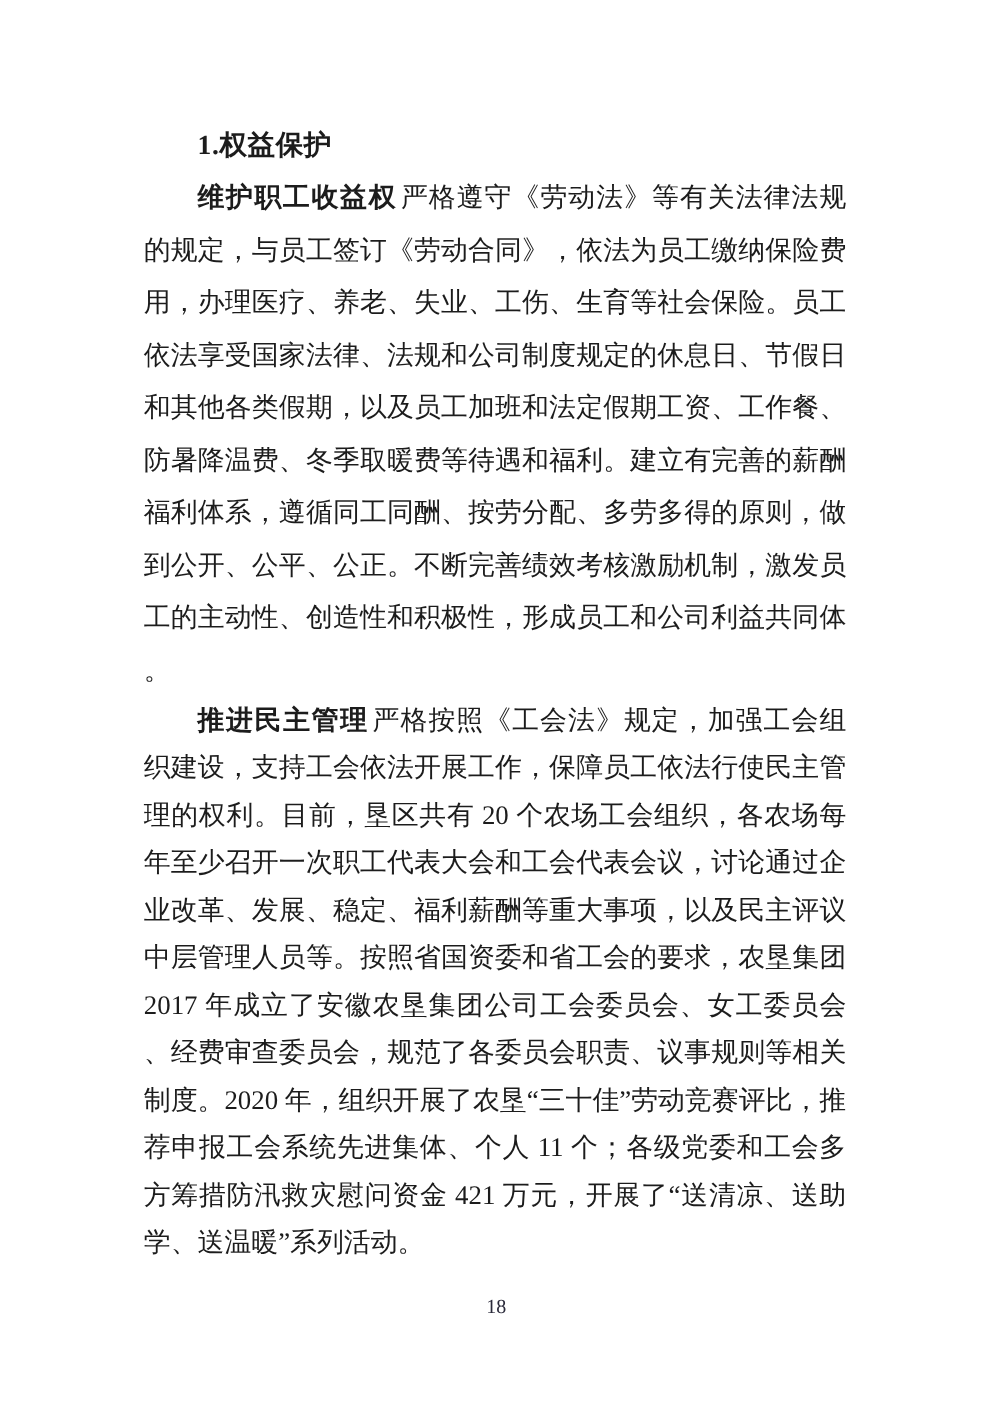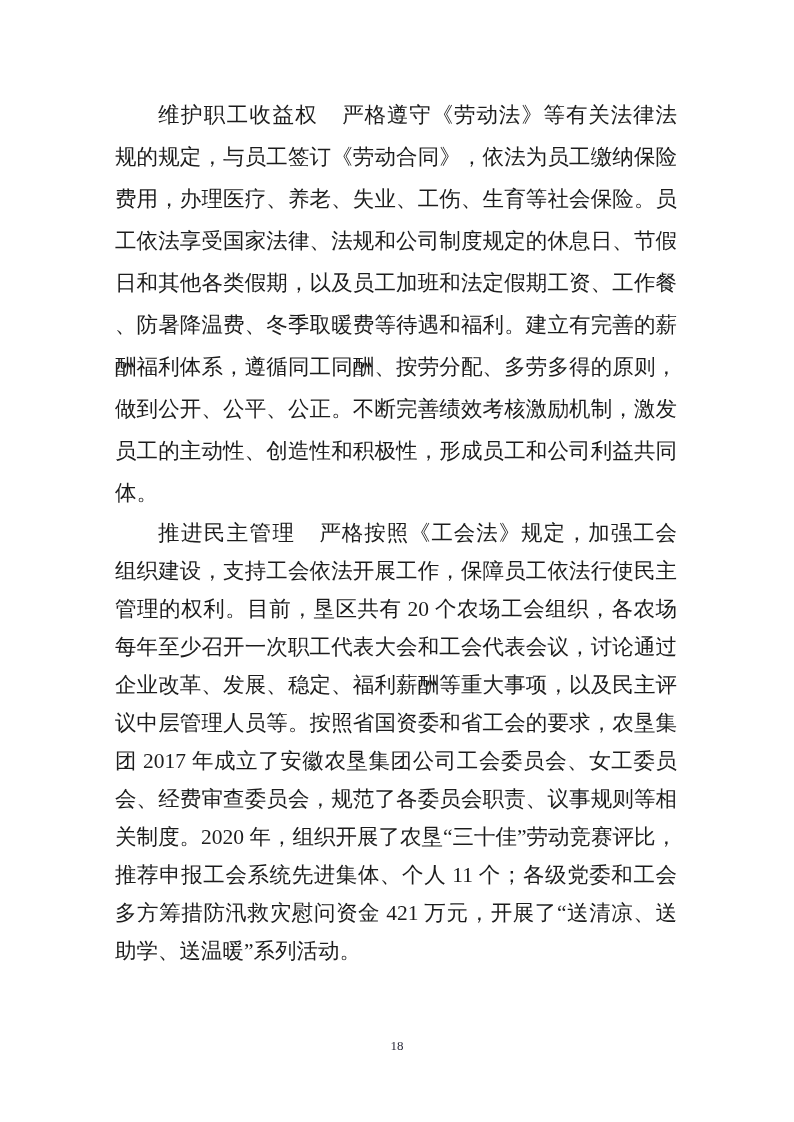--- a/index.html
+++ b/index.html
@@ -42,40 +42,41 @@
     font-size: 21.5px;
     text-indent: 43px;
     text-align: justify;
     text-justify: inter-character;
     word-break: break-all;
     line-break: anywhere;
   }
   .para-1 { line-height: 42px; }
   .para-2 { line-height: 38px; }
   .lead {
-    font-weight: normal;
-    margin-right: 24px;
+    font-weight: bold;
+    margin-right: 3px;
     letter-spacing: 0.5px;
   }
   .page-number {
     position: absolute;
     left: 0;
     top: 1038px;
     width: 794px;
     text-align: center;
-    font-size: 13px;
+    font-size: 16px;
     line-height: 16px;
     color: #2a2a3a;
   }
 </style>
 </head>
 <body>
 
 <div class="page">
   <div class="content">
+    <h2 class="heading">1.权益保护</h2>
 
     <p class="para para-1"><span class="lead">维护职工收益权</span><span>严格遵守《劳动法》等有关法律法规的规定，与员工签订《劳动合同》，依法为员工缴纳保险费用，办理医疗、养老、失业、工伤、生育等社会保险。员工依法享受国家法律、法规和公司制度规定的休息日、节假日和其他各类假期，以及员工加班和法定假期工资、工作餐、防暑降温费、冬季取暖费等待遇和福利。建立有完善的薪酬福利体系，遵循同工同酬、按劳分配、多劳多得的原则，做到公开、公平、公正。不断完善绩效考核激励机制，激发员工的主动性、创造性和积极性，形成员工和公司利益共同体。</span></p>
 
     <p class="para para-2"><span class="lead">推进民主管理</span><span>严格按照《工会法》规定，加强工会组织建设，支持工会依法开展工作，保障员工依法行使民主管理的权利。目前，垦区共有 20 个农场工会组织，各农场每年至少召开一次职工代表大会和工会代表会议，讨论通过企业改革、发展、稳定、福利薪酬等重大事项，以及民主评议中层管理人员等。按照省国资委和省工会的要求，农垦集团 2017 年成立了安徽农垦集团公司工会委员会、女工委员会、经费审查委员会，规范了各委员会职责、议事规则等相关制度。2020 年，组织开展了农垦“三十佳”劳动竞赛评比，推荐申报工会系统先进集体、个人 11 个；各级党委和工会多方筹措防汛救灾慰问资金 421 万元，开展了“送清凉、送助学、送温暖”系列活动。</span></p>
   </div>
 
   <div class="page-number">18</div>
 </div>
 
 </body></html>

